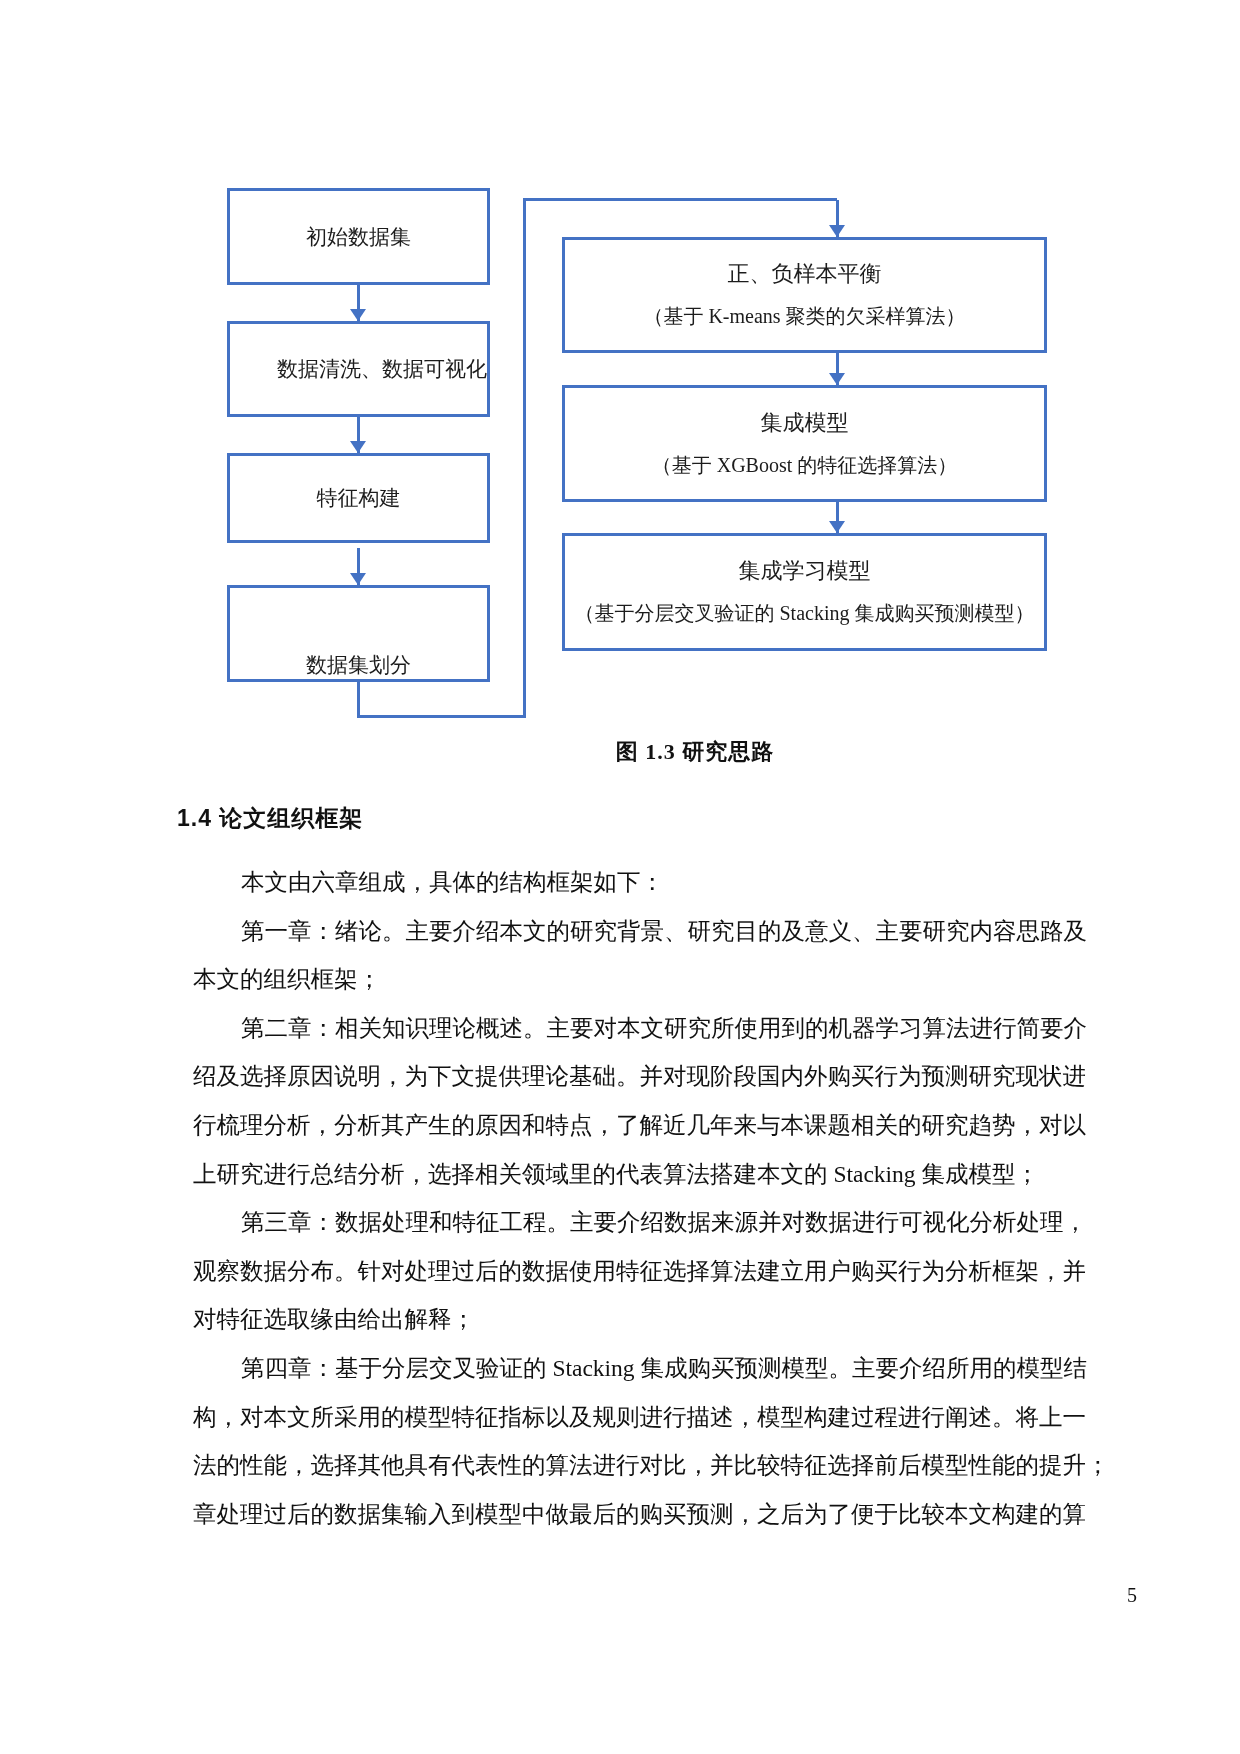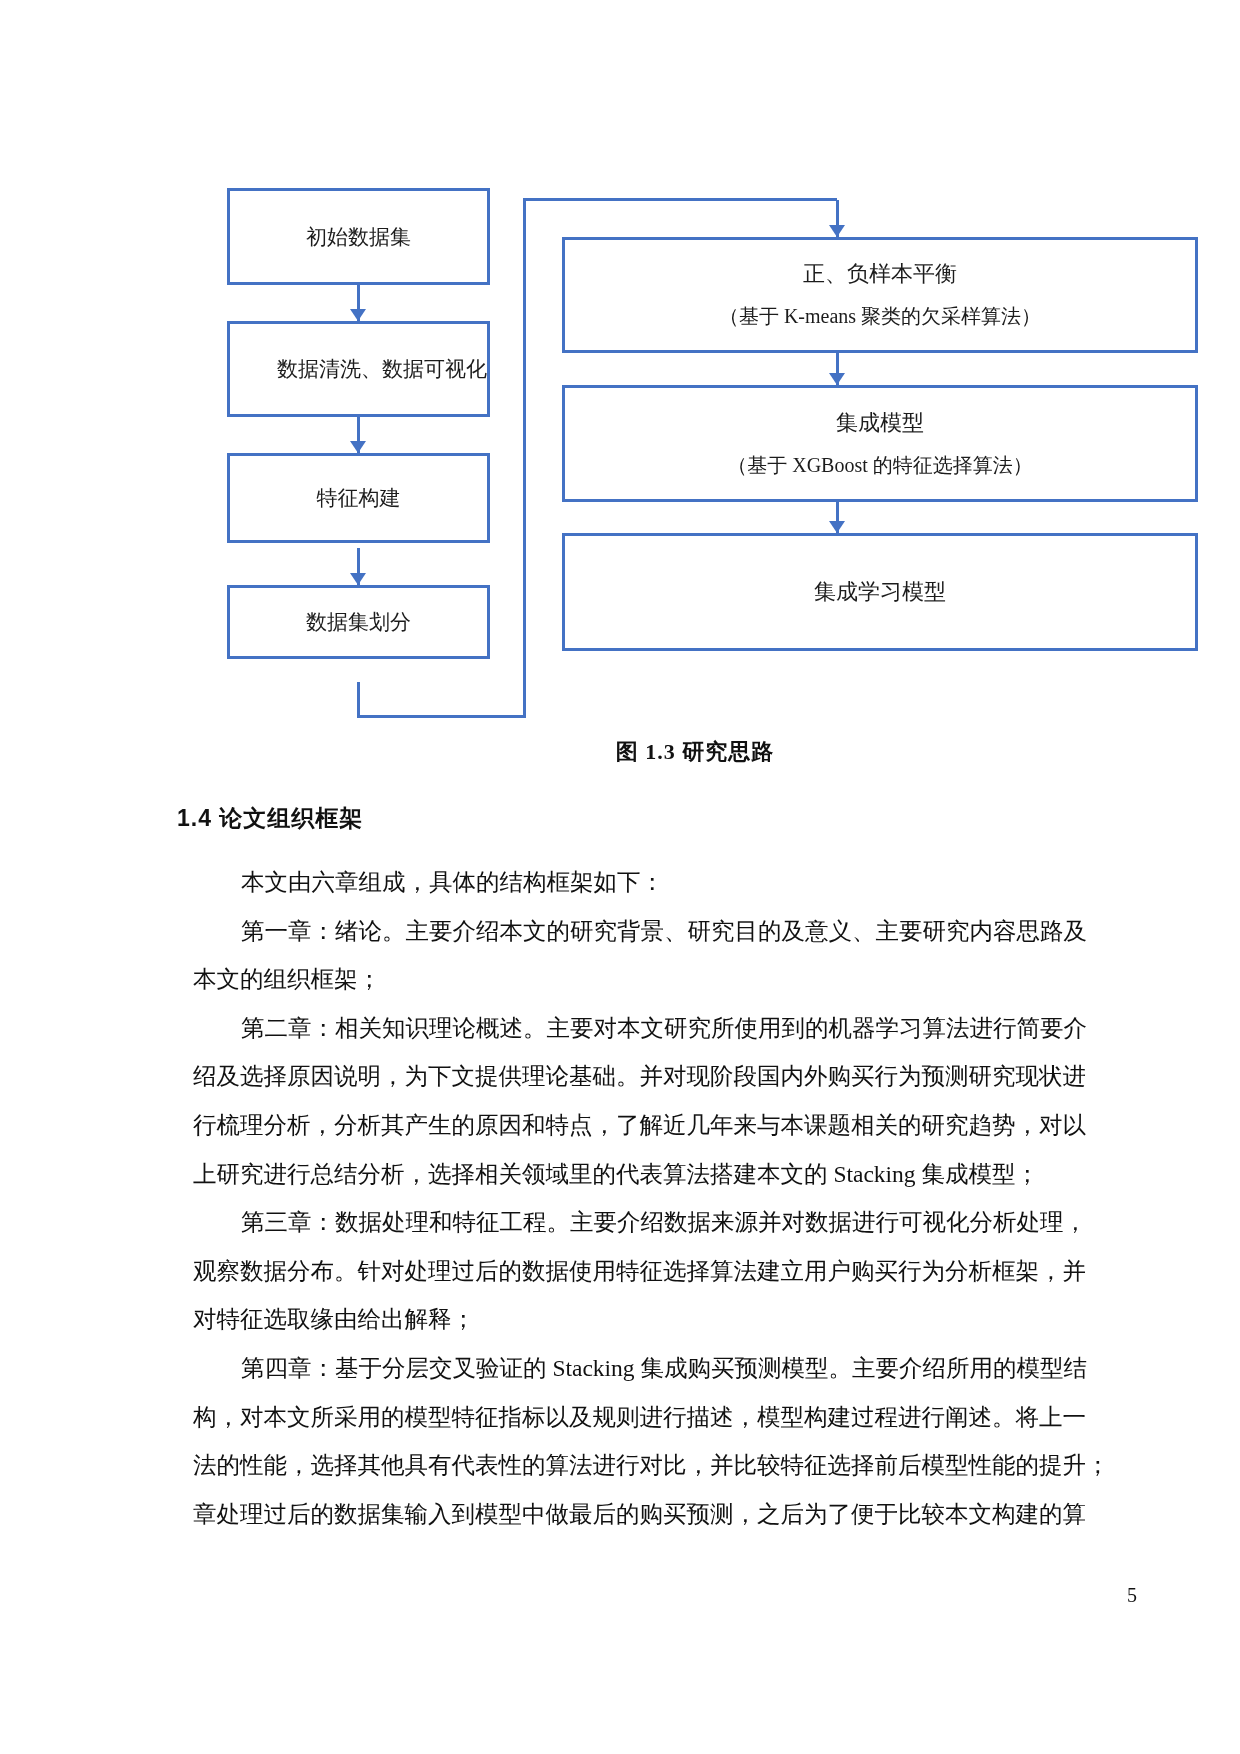--- a/index.html
+++ b/index.html
@@ -22,23 +22,23 @@
     display: flex;
     align-items: center;
     justify-content: center;
     text-align: center;
     color: #1c1c1c;
   }
   .lbox { left: 206px; width: 263px; font-size: 21px; }
   #box-b1 { top: 188px; height: 97px; }
   #box-b2 { top: 321px; height: 96px; justify-content: flex-end; }
   #box-b3 { top: 453px; height: 90px; }
-  #box-b4 { top: 585px; height: 74px; }
+  #box-b4 { top: 585px; height: 97px; align-items: flex-end; }
 
-  .rbox { left: 541px; width: 636px; flex-direction: column; gap: 16px; }
+  .rbox { left: 541px; width: 485px; flex-direction: column; gap: 16px; }
   #box-r1 { top: 237px; height: 116px; }
   #box-r2 { top: 385px; height: 117px; }
   #box-r3 { top: 533px; height: 118px; }
   .rbox .rtitle { font-size: 22px; line-height: 26px; }
   .rbox .rsub   { font-size: 20px; line-height: 26px; }
 
   .seg { position: absolute; background: var(--blue); }
 
   .arr { position: absolute; width: 3px; background: var(--blue); }
   .arr::after {
@@ -107,20 +107,21 @@
     <div class="fbox rbox" id="box-r1">
       <span class="rtitle">正、负样本平衡</span>
       <span class="rsub">（基于 K-means 聚类的欠采样算法）</span>
     </div>
     <div class="fbox rbox" id="box-r2">
       <span class="rtitle">集成模型</span>
       <span class="rsub">（基于 XGBoost 的特征选择算法）</span>
     </div>
     <div class="fbox rbox" id="box-r3">
       <span class="rtitle">集成学习模型</span>
+      <span class="rsub">（基于分层交叉验证的 Stacking 集成购买预测模型）</span>
     </div>
 
     <div class="arr" style="left:335.5px; top:285px; height:36px;"></div>
     <div class="arr" style="left:335.5px; top:417px; height:36px;"></div>
     <div class="arr" style="left:335.5px; top:548px; height:37px;"></div>
 
     <div class="arr" style="left:814.5px; top:353px; height:32px;"></div>
     <div class="arr" style="left:814.5px; top:502px; height:31px;"></div>
 
     <div class="seg" style="left:336px; top:682px;  width:3px;  height:36px;"></div>

